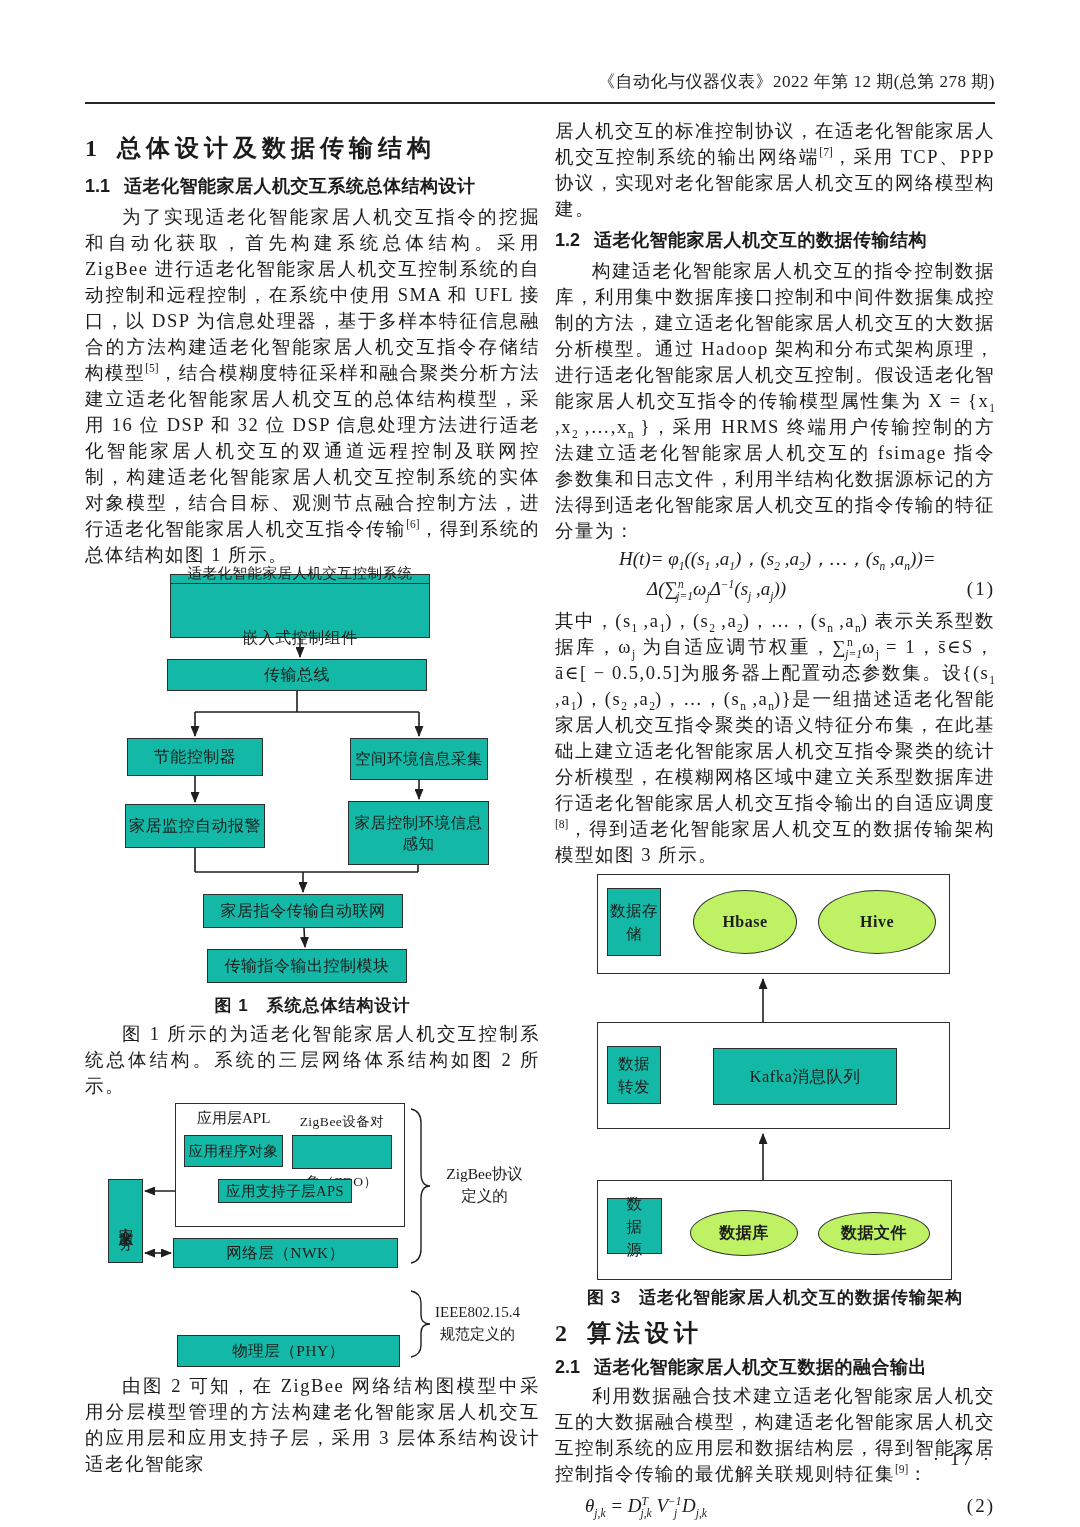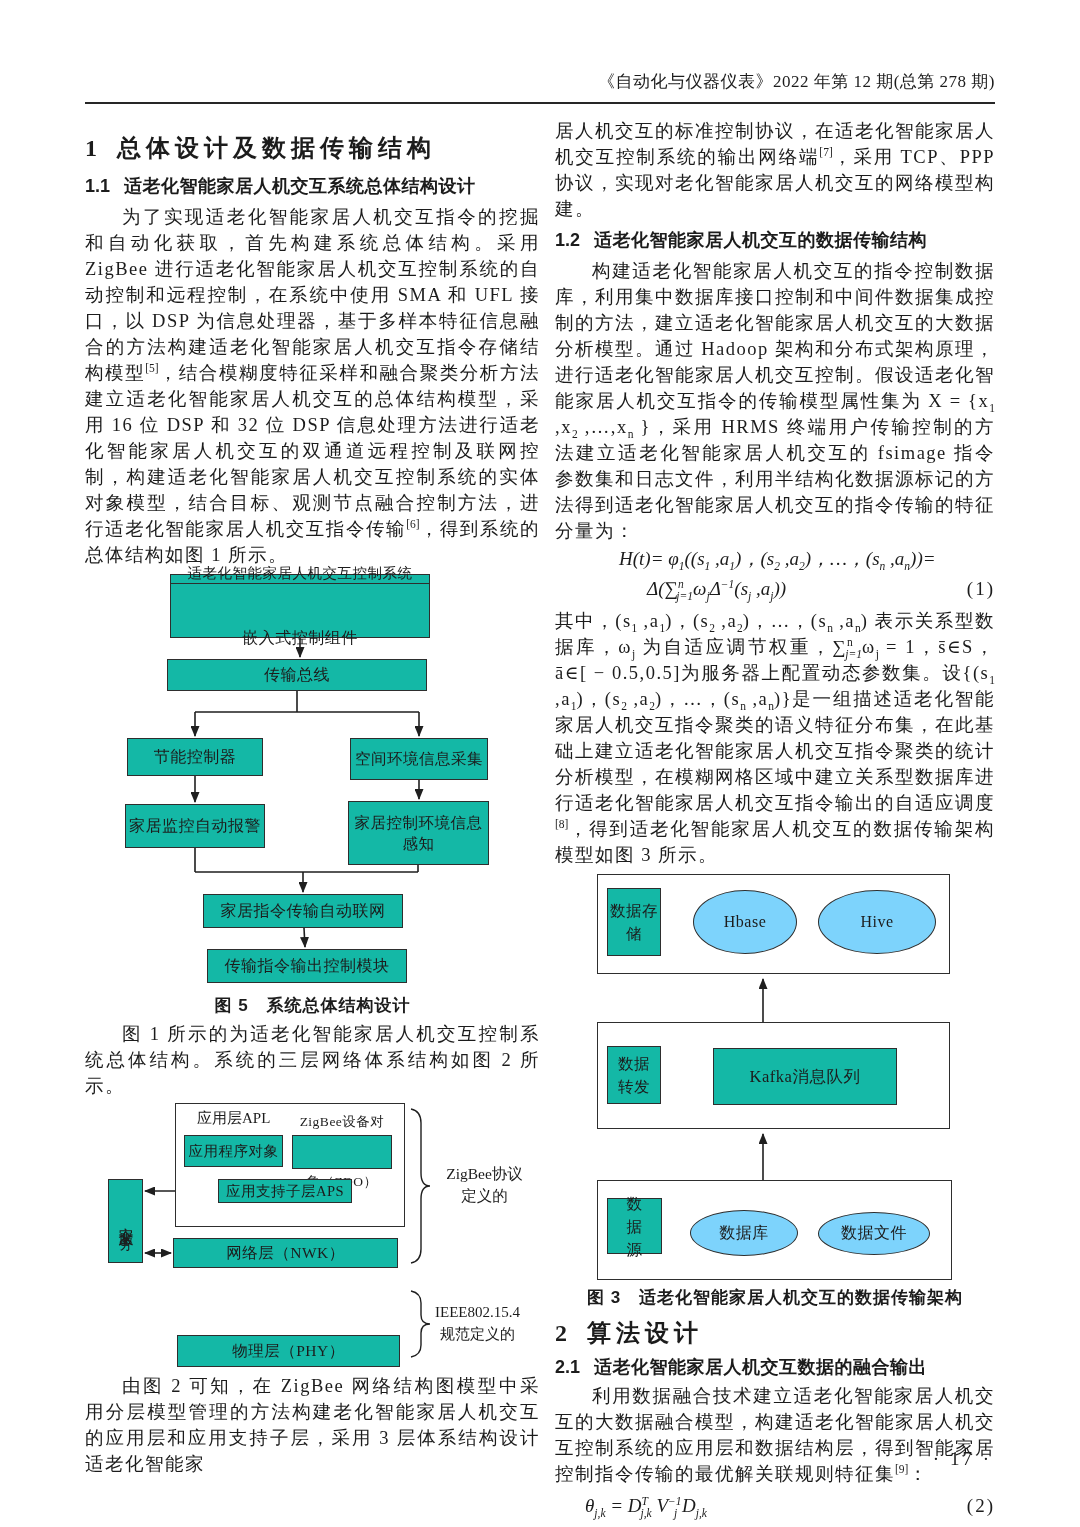--- a/index.html
+++ b/index.html
@@ -41,21 +41,21 @@
   .fig1 { width:447px; height:412px; margin-top:6px; }
   .fig2 { width:455px; height:270px; margin-top:4px; }
   .fig3 { width:440px; height:408px; margin-top:4px; }
   .fbox {
     position:absolute; box-sizing:border-box; border:1.5px solid #2e2e2e; background:#14b8a6;
     display:flex; align-items:center; justify-content:center; text-align:center; letter-spacing:0.5px;gap:44px;
   }
   .fplain { position:absolute; box-sizing:border-box; border:1.5px solid #2e2e2e; background:#fff; }
   .fell {
     position:absolute; box-sizing:border-box; border:1.5px solid #2e2e2e; border-radius:50%;
-    background:#7dd3fc; display:flex; align-items:center; justify-content:center; letter-spacing:0.5px;
+    background:#bef264; display:flex; align-items:center; justify-content:center; letter-spacing:0.5px;font-weight:bold;
   }
   .flabel { position:absolute; text-align:center; }
   .fsvg { position:absolute; left:0; top:0; width:100%; height:100%; pointer-events:none; }
   .vtext { writing-mode:vertical-rl; text-orientation:upright; letter-spacing:3px; }
   .two-row { flex-direction:column; padding:0; }
   .two-row > div { width:100%; display:flex; align-items:center; justify-content:center; }
   .figcap {
     font-family:"Liberation Sans","DejaVu Sans",sans-serif;
     font-weight:700; font-size:17px; text-align:center; margin:8px 0 4px 0; letter-spacing:1px;
   }
@@ -109,21 +109,21 @@
         <div style="height:31px;font-size:16px">嵌入式控制组件</div>
       </div>
       <div class="fbox" style="left:82px;top:85px;width:260px;height:32px;font-size:16px">传输总线</div>
       <div class="fbox" style="left:42px;top:164px;width:136px;height:38px;font-size:16px">节能控制器</div>
       <div class="fbox" style="left:265px;top:164px;width:138px;height:42px;font-size:15.5px">空间环境信息采集</div>
       <div class="fbox" style="left:40px;top:230px;width:140px;height:44px;font-size:16px">家居监控自动报警</div>
       <div class="fbox" style="left:263px;top:227px;width:141px;height:64px;font-size:15.5px;line-height:21px;padding:12px 3px">家居控制环境信息感知</div>
       <div class="fbox" style="left:118px;top:320px;width:200px;height:34px;font-size:16px">家居指令传输自动联网</div>
       <div class="fbox" style="left:122px;top:375px;width:200px;height:34px;font-size:16px">传输指令输出控制模块</div>
     </div>
-    <div class="figcap">图 5　系统总体结构设计</div>
+    <div class="figcap">图 1　系统总体结构设计</div>
 
     <p class="p ind"><span>图 1 所示的为适老化智能家居人机交互控制系统总体结构。系统的三层网络体系结构如图 2 所示。</span></p>
 
     <div class="fig fig2">
       <svg class="fsvg" viewBox="0 0 455 270">
         <line x1="60" y1="88" x2="131" y2="88" marker-start="url(#arr)" marker-end="url(#arr)"></line>
         <line x1="60" y1="150" x2="86" y2="150" marker-start="url(#arr)" marker-end="url(#arr)"></line>
         <path class="brace" d="M326,6 Q336,8 336,20 L336,70 Q336,83 345,83 Q336,83 336,96 L336,146 Q336,158 326,160"></path>
         <path class="brace" d="M326,188 Q336,190 336,200 L336,212 Q336,221 345,221 Q336,221 336,230 L336,242 Q336,252 326,254"></path>
       </svg>

